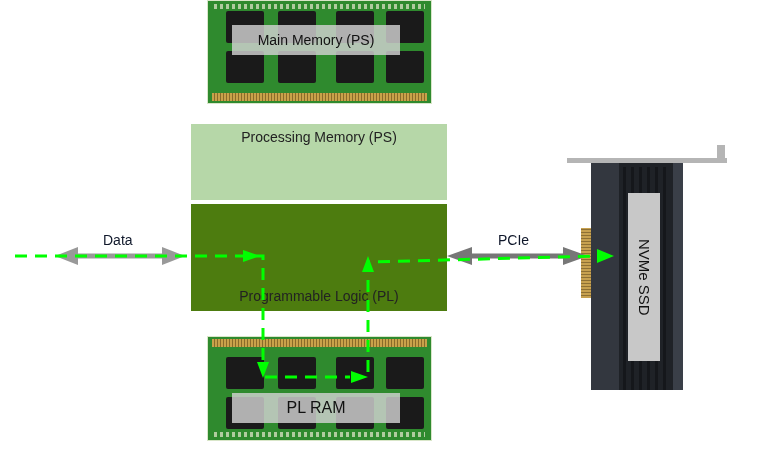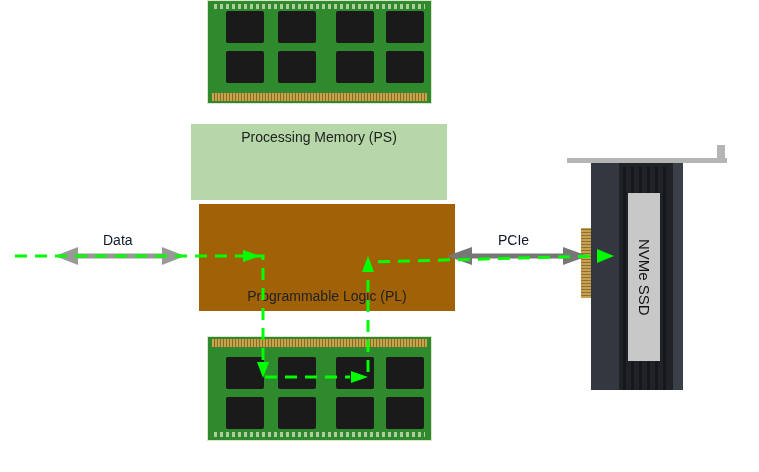--- a/index.html
+++ b/index.html
@@ -4,40 +4,41 @@
 <style>
   html, body { margin:0; padding:0; background:#ffffff; }
   body { width:759px; height:472px; position:relative; overflow:hidden; font-family:"Liberation Sans", sans-serif; }
   .abs { position:absolute; }
   .ram { position:absolute; background:#2f8a2e; border:1px solid #d9e6c9; }
   .ram .chip { position:absolute; background:#1a1a1a; border-radius:2px; }
   .ram .pins { position:absolute; left:4px; right:4px; height:8px; background:repeating-linear-gradient(90deg,#c9a24a 0 2px,#8a6b2a 2px 3px); }
   .ram .pinstrip { position:absolute; left:6px; right:6px; height:5px; background:repeating-linear-gradient(90deg,#e8e8d0 0 3px,#2f8a2e 3px 6px); opacity:.7; }
   .label-box { position:absolute; background:rgba(210,210,210,0.82); color:#111; font-size:14px; display:flex; align-items:center; justify-content:center; }
   .ps { background:#b6d7a8; }
-  .pl { background:#a16207;margin-left:8px; }
+  .pl { background:#4d7c0f; }
   .blk-label { position:absolute; left:0; right:0; text-align:center; font-size:14px; color:#222; }
   .ssd-body { position:absolute; background:#33373f; }
   .fin { position:absolute; background:#15171b; width:3px; }
   .edge-label { position:absolute; font-size:14px; color:#0f172a; }
 </style>
 </head>
 <body>
 
 <div class="ram" style="left:207px;top:0px;width:223px;height:102px;">
   <div class="pinstrip" style="top:3px;"></div>
   <div class="chip" style="left:18px;top:10px;width:38px;height:32px;"></div>
   <div class="chip" style="left:70px;top:10px;width:38px;height:32px;"></div>
   <div class="chip" style="left:128px;top:10px;width:38px;height:32px;"></div>
   <div class="chip" style="left:178px;top:10px;width:38px;height:32px;"></div>
   <div class="chip" style="left:18px;top:50px;width:38px;height:32px;"></div>
   <div class="chip" style="left:70px;top:50px;width:38px;height:32px;"></div>
   <div class="chip" style="left:128px;top:50px;width:38px;height:32px;"></div>
   <div class="chip" style="left:178px;top:50px;width:38px;height:32px;"></div>
   <div class="pins" style="bottom:2px;"></div>
+  <div class="label-box" style="left:24px;top:24px;width:168px;height:30px;">Main Memory (PS)</div>
 </div>
 
 <div class="abs ps" style="left:191px;top:124px;width:256px;height:76px;">
   <div class="blk-label" style="top:5px;">Processing Memory (PS)</div>
 </div>
 
 <div class="abs pl" style="left:191px;top:204px;width:256px;height:107px;">
   <div class="blk-label" style="top:84px;">Programmable Logic (PL)</div>
 </div>
 
@@ -45,20 +46,21 @@
   <div class="pins" style="top:2px;"></div>
   <div class="chip" style="left:18px;top:20px;width:38px;height:32px;"></div>
   <div class="chip" style="left:70px;top:20px;width:38px;height:32px;"></div>
   <div class="chip" style="left:128px;top:20px;width:38px;height:32px;"></div>
   <div class="chip" style="left:178px;top:20px;width:38px;height:32px;"></div>
   <div class="chip" style="left:18px;top:60px;width:38px;height:32px;"></div>
   <div class="chip" style="left:70px;top:60px;width:38px;height:32px;"></div>
   <div class="chip" style="left:128px;top:60px;width:38px;height:32px;"></div>
   <div class="chip" style="left:178px;top:60px;width:38px;height:32px;"></div>
   <div class="pinstrip" style="bottom:3px;"></div>
+  <div class="label-box" style="left:24px;top:56px;width:168px;height:30px;font-size:16px;">PL RAM</div>
 </div>
 
 <div class="abs" style="left:565px;top:145px;width:165px;height:245px;">
 
   <div class="abs" style="left:2px;top:13px;width:160px;height:5px;background:#b5b5b5;"></div>
   <div class="abs" style="left:152px;top:0px;width:8px;height:18px;background:#b5b5b5;"></div>
 
   <div class="abs" style="left:16px;top:83px;width:12px;height:70px;background:repeating-linear-gradient(0deg,#c7a150 0 2px,#8e7034 2px 3px);"></div>
 
   <div class="ssd-body" style="left:26px;top:18px;width:30px;height:227px;"></div>

